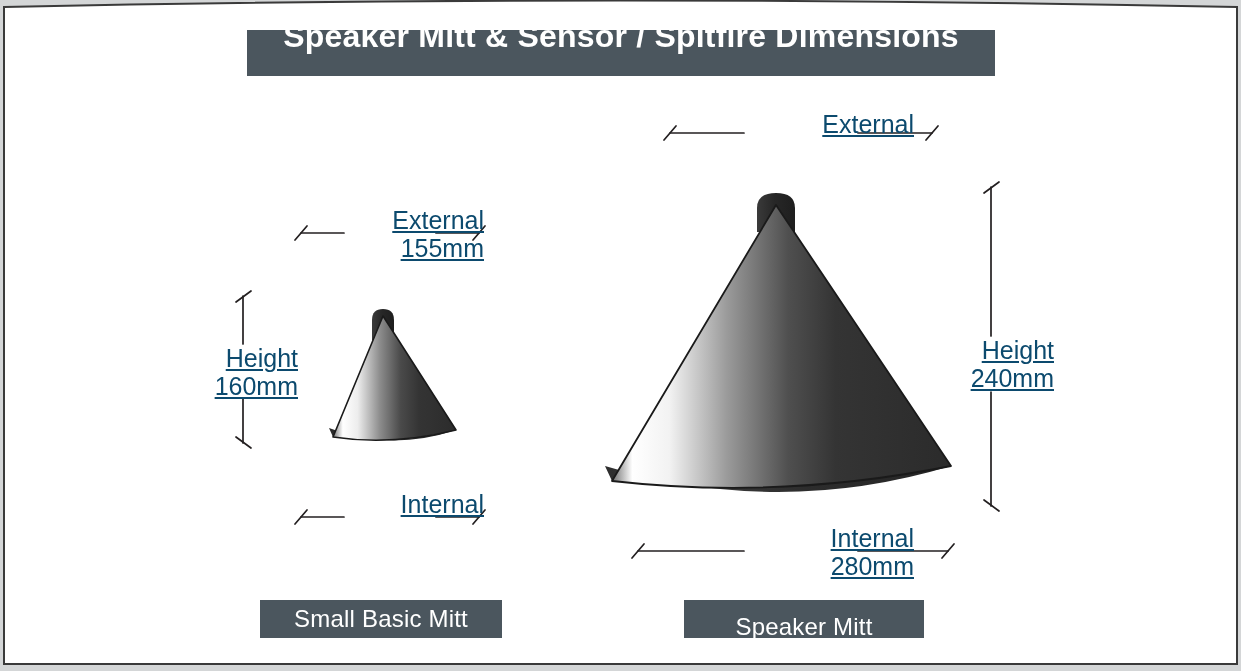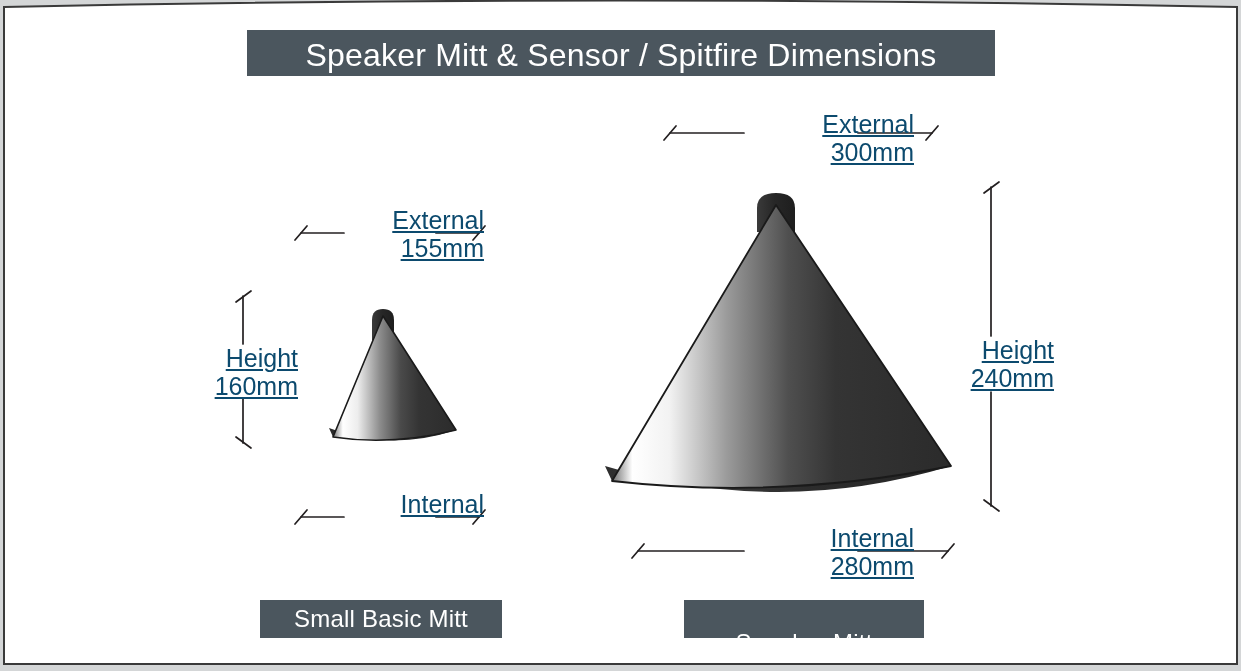--- a/index.html
+++ b/index.html
@@ -28,36 +28,37 @@
     position: absolute;
     display: flex;
     align-items: center;
     justify-content: center;
     color: #ffffff;
     white-space: nowrap;
     letter-spacing: 0.2px;
   }
   #title-chip {
     left: 247px;
-    top: 32px;
+    top: 13px;
     width: 748px;
     height: 46px;
     font-size: 32px;
+    font-weight: bold;
   }
   #caption-chip-left {
     left: 260px;
     top: 600px;
     width: 242px;
     height: 38px;
     font-size: 24px;
     border-radius: 8px;
   }
   #caption-chip-right {
     left: 684px;
-    top: 624px;
+    top: 608px;
     width: 240px;
     height: 38px;
     font-size: 24px;
   }
   
   .dim {
     position: absolute;
     color: #0c4a6e;
     text-align: right;
     line-height: 1.12;
@@ -204,21 +205,20 @@
     <span>Internal</span>
   </div>
 
   <div class="dim" id="dim-h-small">
     <span>Height</span>
     <span>160mm</span>
   </div>
 
   <div class="dim" id="dim-ext-big">
     <span>External</span>
-    <span>300mm</span>
   </div>
 
   <div class="dim" id="dim-int-big">
     <span>Internal</span>
     <span>280mm</span>
   </div>
 
   <div class="dim" id="dim-h-big">
     <span>Height</span>
     <span>240mm</span>

